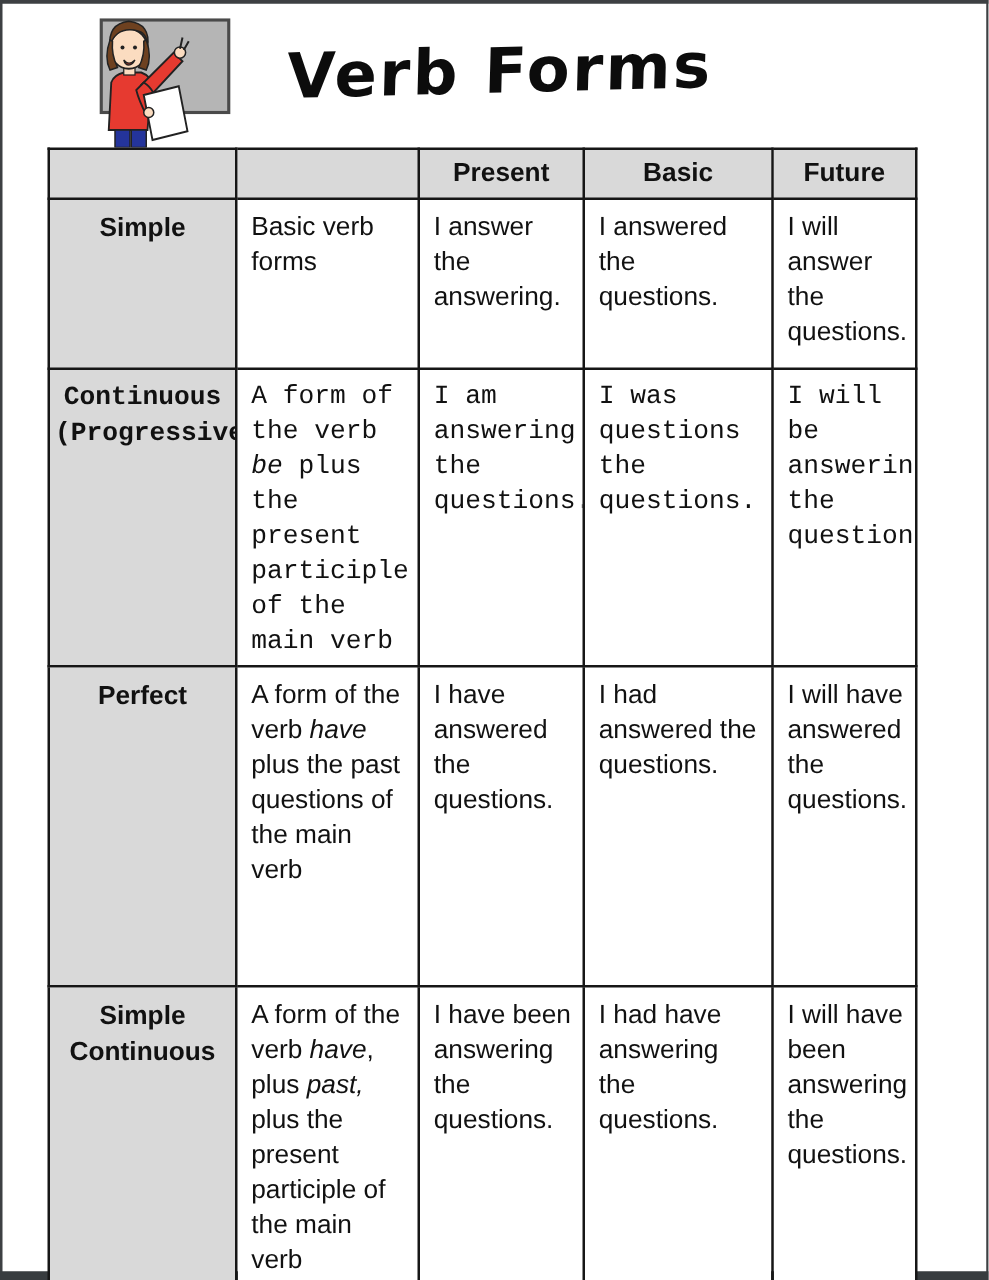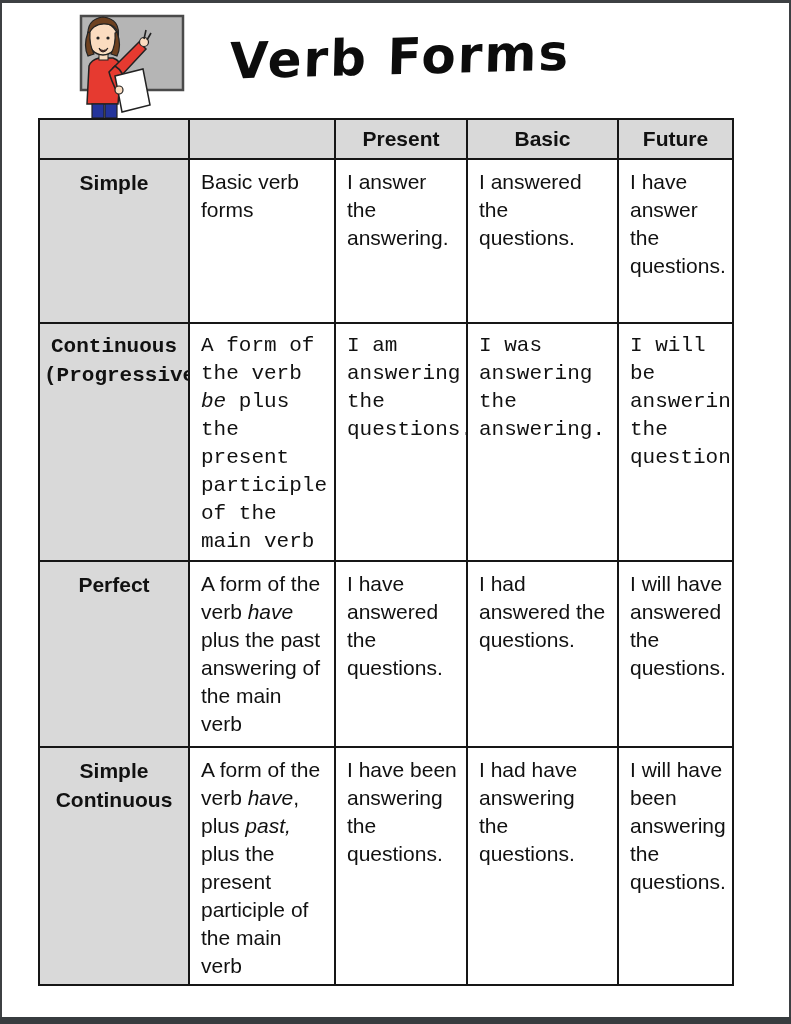--- a/index.html
+++ b/index.html
@@ -59,23 +59,23 @@
     overflow: hidden;
   }
   .verb-table thead tr { height: 40px; }
   .verb-table thead th {
     background: #d9d9d9;
     font-weight: 700;
     text-align: center;
     vertical-align: middle;
     font-size: 21px;
   }
-  .verb-table tbody tr:nth-child(1) { height: 164px; }
+  .verb-table tbody tr:nth-child(1) { height: 136px; }
   .verb-table tbody tr:nth-child(2) { height: 230px; font-family: Liberation Mono, monospace; }
-  .verb-table tbody tr:nth-child(3) { height: 186px; }
+  .verb-table tbody tr:nth-child(3) { height: 256px; }
   .verb-table tbody tr:nth-child(4) { height: 234px; }
 
   .label-cell {
     background: #d9d9d9;
     font-weight: 700;
     text-align: center;
     padding: 8px 4px;
     line-height: 29px;
   }
   .desc-cell, .example-cell {
@@ -144,32 +144,32 @@
         <th>Basic</th>
         <th>Future</th>
       </tr>
     </thead>
     <tbody>
         <tr>
           <td class="label-cell">Simple</td>
           <td class="desc-cell"><span>Basic verb forms</span></td>
           <td class="example-cell">I answer the answering.</td>
           <td class="example-cell">I answered the questions.</td>
-          <td class="example-cell">I have answer the questions.</td>
+          <td class="example-cell">I will answer the questions.</td>
         </tr>
         <tr>
           <td class="label-cell">Continuous (Progressive)</td>
           <td class="desc-cell"><span>A form of the verb </span><span class="italic">be</span><span> plus the present participle of the main verb</span></td>
           <td class="example-cell">I am answering the questions.</td>
-          <td class="example-cell">I was answering the answering.</td>
+          <td class="example-cell">I was questions the questions.</td>
           <td class="example-cell">I will be answering the questions.</td>
         </tr>
         <tr>
           <td class="label-cell">Perfect</td>
-          <td class="desc-cell"><span>A form of the verb </span><span class="italic">have</span><span> plus the past answering of the main verb</span></td>
+          <td class="desc-cell"><span>A form of the verb </span><span class="italic">have</span><span> plus the past questions of the main verb</span></td>
           <td class="example-cell">I have answered the questions.</td>
           <td class="example-cell">I had answered the questions.</td>
           <td class="example-cell">I will have answered the questions.</td>
         </tr>
         <tr>
           <td class="label-cell">Simple Continuous</td>
           <td class="desc-cell"><span>A form of the verb </span><span class="italic">have</span><span>, plus </span><span class="italic">past,</span><span> plus the present participle of the main verb</span></td>
           <td class="example-cell">I have been answering the questions.</td>
           <td class="example-cell">I had have answering the questions.</td>
           <td class="example-cell">I will have been answering the questions.</td>

